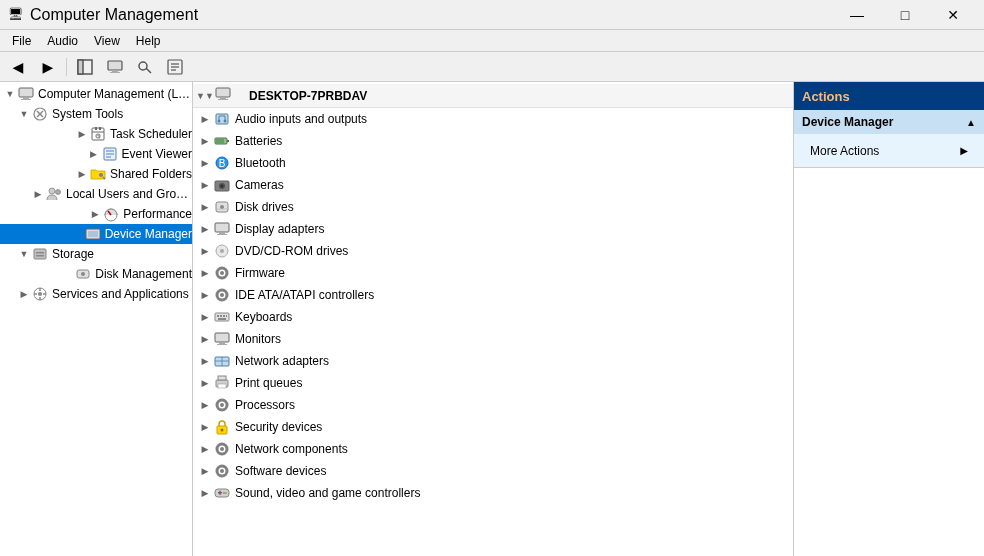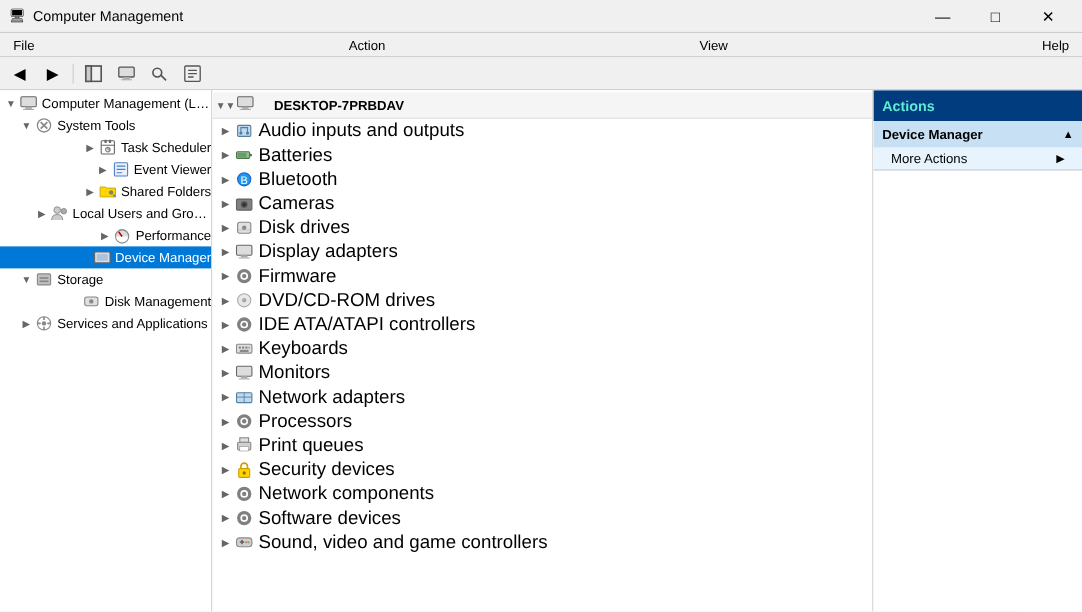--- a/index.html
+++ b/index.html
@@ -22,21 +22,21 @@
       border-bottom: 1px solid #ccc;
       user-select: none;
     }
     .title-bar-icon {
       width: 16px;
       height: 16px;
       margin-right: 6px;
     }
     .title-bar-title {
       flex: 1;
-      font-size: 13px;
+      font-size: 16px;
     }
     .title-bar-controls {
       display: flex;
       gap: 2px;
     }
     .title-btn {
       width: 46px;
       height: 30px;
       display: flex;
       align-items: center;
@@ -48,21 +48,20 @@
     }
 
     
     .menu-bar {
       background: #f0f0f0;
       height: 22px;
       display: flex;
       align-items: center;
       padding: 0 4px;
       border-bottom: 1px solid #ccc;
-      justify-content: space-between;
     }
     .menu-item {
       padding: 2px 8px;
       cursor: pointer;
       font-size: 12px;
     }
 
     
     .toolbar {
       background: #f0f0f0;
@@ -192,37 +191,37 @@
     .device-icon {
       width: 18px;
       height: 16px;
       margin-right: 4px;
       flex-shrink: 0;
       display: inline-flex;
       align-items: center;
       justify-content: center;
     }
     .device-label {
-      font-size: 17px;
+      font-size: 12px;
     }
 
     
     .middle-header {
       display: flex;
       align-items: center;
       padding: 3px 4px;
       height: 24px;
       border-bottom: 1px solid #e0e0e0;
       background: #f5f5f5;
     }
 
     
     .actions-header {
       background: #003c7e;
-      color: #5eead4;
+      color: #fdba74;
       padding: 4px 8px;
       font-weight: bold;
       font-size: 13px;
       height: 28px;
       display: flex;
       align-items: center;
     }
     .actions-section {
       background: #e8f4fd;
       border-bottom: 1px solid #ccc;
@@ -237,21 +236,21 @@
       justify-content: space-between;
       height: 24px;
     }
     .actions-section-item {
       padding: 3px 16px;
       cursor: pointer;
       font-size: 12px;
       display: flex;
       align-items: center;
       justify-content: space-between;
-      height: 20px;
+      height: 33px;
     }
 
     
     ::-webkit-scrollbar { width: 12px; }
     ::-webkit-scrollbar-track { background: #f0f0f0; }
     ::-webkit-scrollbar-thumb { background: #c0c0c0; border: 1px solid #a0a0a0; }
   </style>
 </head>
 <body>
 
@@ -260,21 +259,21 @@
   <span class="title-bar-title">Computer Management</span>
   <div class="title-bar-controls">
     <button class="title-btn">—</button>
     <button class="title-btn">□</button>
     <button class="title-btn close">✕</button>
   </div>
 </div>
 
 <div class="menu-bar">
   <span class="menu-item">File</span>
-  <span class="menu-item">Action</span>
+  <span class="menu-item">Audio</span>
   <span class="menu-item">View</span>
   <span class="menu-item">Help</span>
 </div>
 
 <div class="toolbar">
   <button class="toolbar-btn">◀</button>
   <button class="toolbar-btn">▶</button>
   <div class="toolbar-separator"></div>
   <button class="toolbar-btn">
     <svg width="16" height="16" viewBox="0 0 16 16">
@@ -527,35 +526,35 @@
               <rect x="5" y="11" width="6" height="2" fill="#aaa"></rect>
               <rect x="3" y="13" width="10" height="1" fill="#aaa"></rect>
             </svg>
           </span>
           <span class="device-label">Display adapters</span>
         </div>
         <div class="device-item">
           <span class="device-expand"></span>
           <span class="device-icon">
             <svg width="16" height="16" viewBox="0 0 16 16">
+              <circle cx="8" cy="8" r="6" fill="#e8e8e8" stroke="#aaa" stroke-width="1"></circle>
+              <circle cx="8" cy="8" r="2" fill="#aaa"></circle>
+            </svg>
+          </span>
+          <span class="device-label">DVD/CD-ROM drives</span>
+        </div>
+        <div class="device-item">
+          <span class="device-expand"></span>
+          <span class="device-icon">
+            <svg width="16" height="16" viewBox="0 0 16 16">
               <circle cx="8" cy="8" r="5" fill="none" stroke="#808080" stroke-width="3"></circle>
               <circle cx="8" cy="8" r="2" fill="#808080"></circle>
             </svg>
           </span>
           <span class="device-label">Firmware</span>
-        </div>
-        <div class="device-item">
-          <span class="device-expand"></span>
-          <span class="device-icon">
-            <svg width="16" height="16" viewBox="0 0 16 16">
-              <circle cx="8" cy="8" r="6" fill="#e8e8e8" stroke="#aaa" stroke-width="1"></circle>
-              <circle cx="8" cy="8" r="2" fill="#aaa"></circle>
-            </svg>
-          </span>
-          <span class="device-label">DVD/CD-ROM drives</span>
         </div>
         <div class="device-item">
           <span class="device-expand"></span>
           <span class="device-icon">
             <svg width="16" height="16" viewBox="0 0 16 16">
               <circle cx="8" cy="8" r="5" fill="none" stroke="#808080" stroke-width="3"></circle>
               <circle cx="8" cy="8" r="2" fill="#808080"></circle>
             </svg>
           </span>
           <span class="device-label">IDE ATA/ATAPI controllers</span>
@@ -593,36 +592,36 @@
               <line x1="1" y1="8" x2="15" y2="8" stroke="#5080a0" stroke-width="0.8"></line>
               <line x1="8" y1="4" x2="8" y2="13" stroke="#5080a0" stroke-width="0.8"></line>
             </svg>
           </span>
           <span class="device-label">Network adapters</span>
         </div>
         <div class="device-item">
           <span class="device-expand"></span>
           <span class="device-icon">
             <svg width="16" height="16" viewBox="0 0 16 16">
-              <circle cx="8" cy="8" r="5" fill="none" stroke="#808080" stroke-width="3"></circle>
-              <circle cx="8" cy="8" r="2" fill="#808080"></circle>
-            </svg>
-          </span>
-          <span class="device-label">Processors</span>
-        </div>
-        <div class="device-item">
-          <span class="device-expand"></span>
-          <span class="device-icon">
-            <svg width="16" height="16" viewBox="0 0 16 16">
               <rect x="2" y="5" width="12" height="7" rx="1" fill="#d0d0d0" stroke="#888" stroke-width="1"></rect>
               <rect x="4" y="1" width="8" height="4" fill="#e0e0e0" stroke="#888" stroke-width="1"></rect>
               <rect x="4" y="9" width="8" height="4" fill="#fff" stroke="#888" stroke-width="0.5"></rect>
             </svg>
           </span>
           <span class="device-label">Print queues</span>
+        </div>
+        <div class="device-item">
+          <span class="device-expand"></span>
+          <span class="device-icon">
+            <svg width="16" height="16" viewBox="0 0 16 16">
+              <circle cx="8" cy="8" r="5" fill="none" stroke="#808080" stroke-width="3"></circle>
+              <circle cx="8" cy="8" r="2" fill="#808080"></circle>
+            </svg>
+          </span>
+          <span class="device-label">Processors</span>
         </div>
         <div class="device-item">
           <span class="device-expand"></span>
           <span class="device-icon">
             <svg width="16" height="16" viewBox="0 0 16 16">
               <rect x="3" y="7" width="10" height="8" rx="1" fill="#ffd700" stroke="#cca000" stroke-width="1"></rect>
               <path d="M5 7 L5 5 A3 3 0 0 1 11 5 L11 7" fill="none" stroke="#cca000" stroke-width="1.5"></path>
               <circle cx="8" cy="11" r="1.5" fill="#996600"></circle>
             </svg>
           </span>

